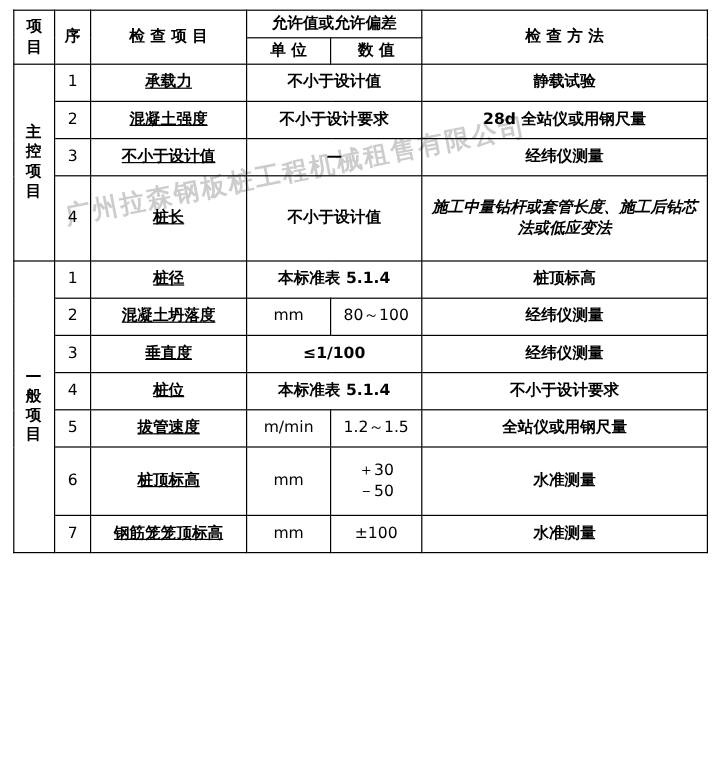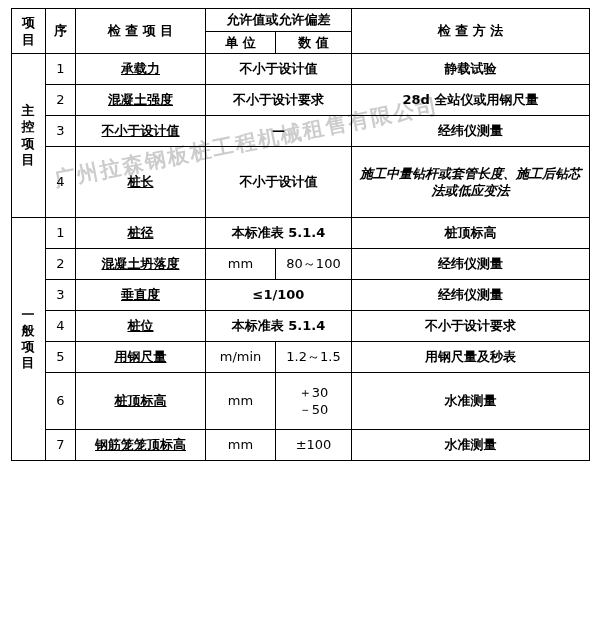--- a/index.html
+++ b/index.html
@@ -191,24 +191,24 @@
         <td class="method">经纬仪测量</td>
       </tr>
       <tr class="row-h">
         <td class="seq">4</td>
         <td class="item">桩位</td>
         <td class="span-allow" colspan="2">本标准表 5.1.4</td>
         <td class="method">不小于设计要求</td>
       </tr>
       <tr class="row-h">
         <td class="seq">5</td>
-        <td class="item">用钢尺量</td>
+        <td class="item">拔管速度</td>
         <td class="unit">m/min</td>
         <td class="val">1.2～1.5</td>
-        <td class="method">用钢尺量及秒表</td>
+        <td class="method">全站仪或用钢尺量</td>
       </tr>
       <tr>
         <td class="seq" style="height:52px">6</td>
         <td class="item">桩顶标高</td>
         <td class="unit">mm</td>
         <td class="val" style="white-space:pre-line">＋30
 －50</td>
         <td class="method">水准测量</td>
       </tr>
       <tr class="row-h">

